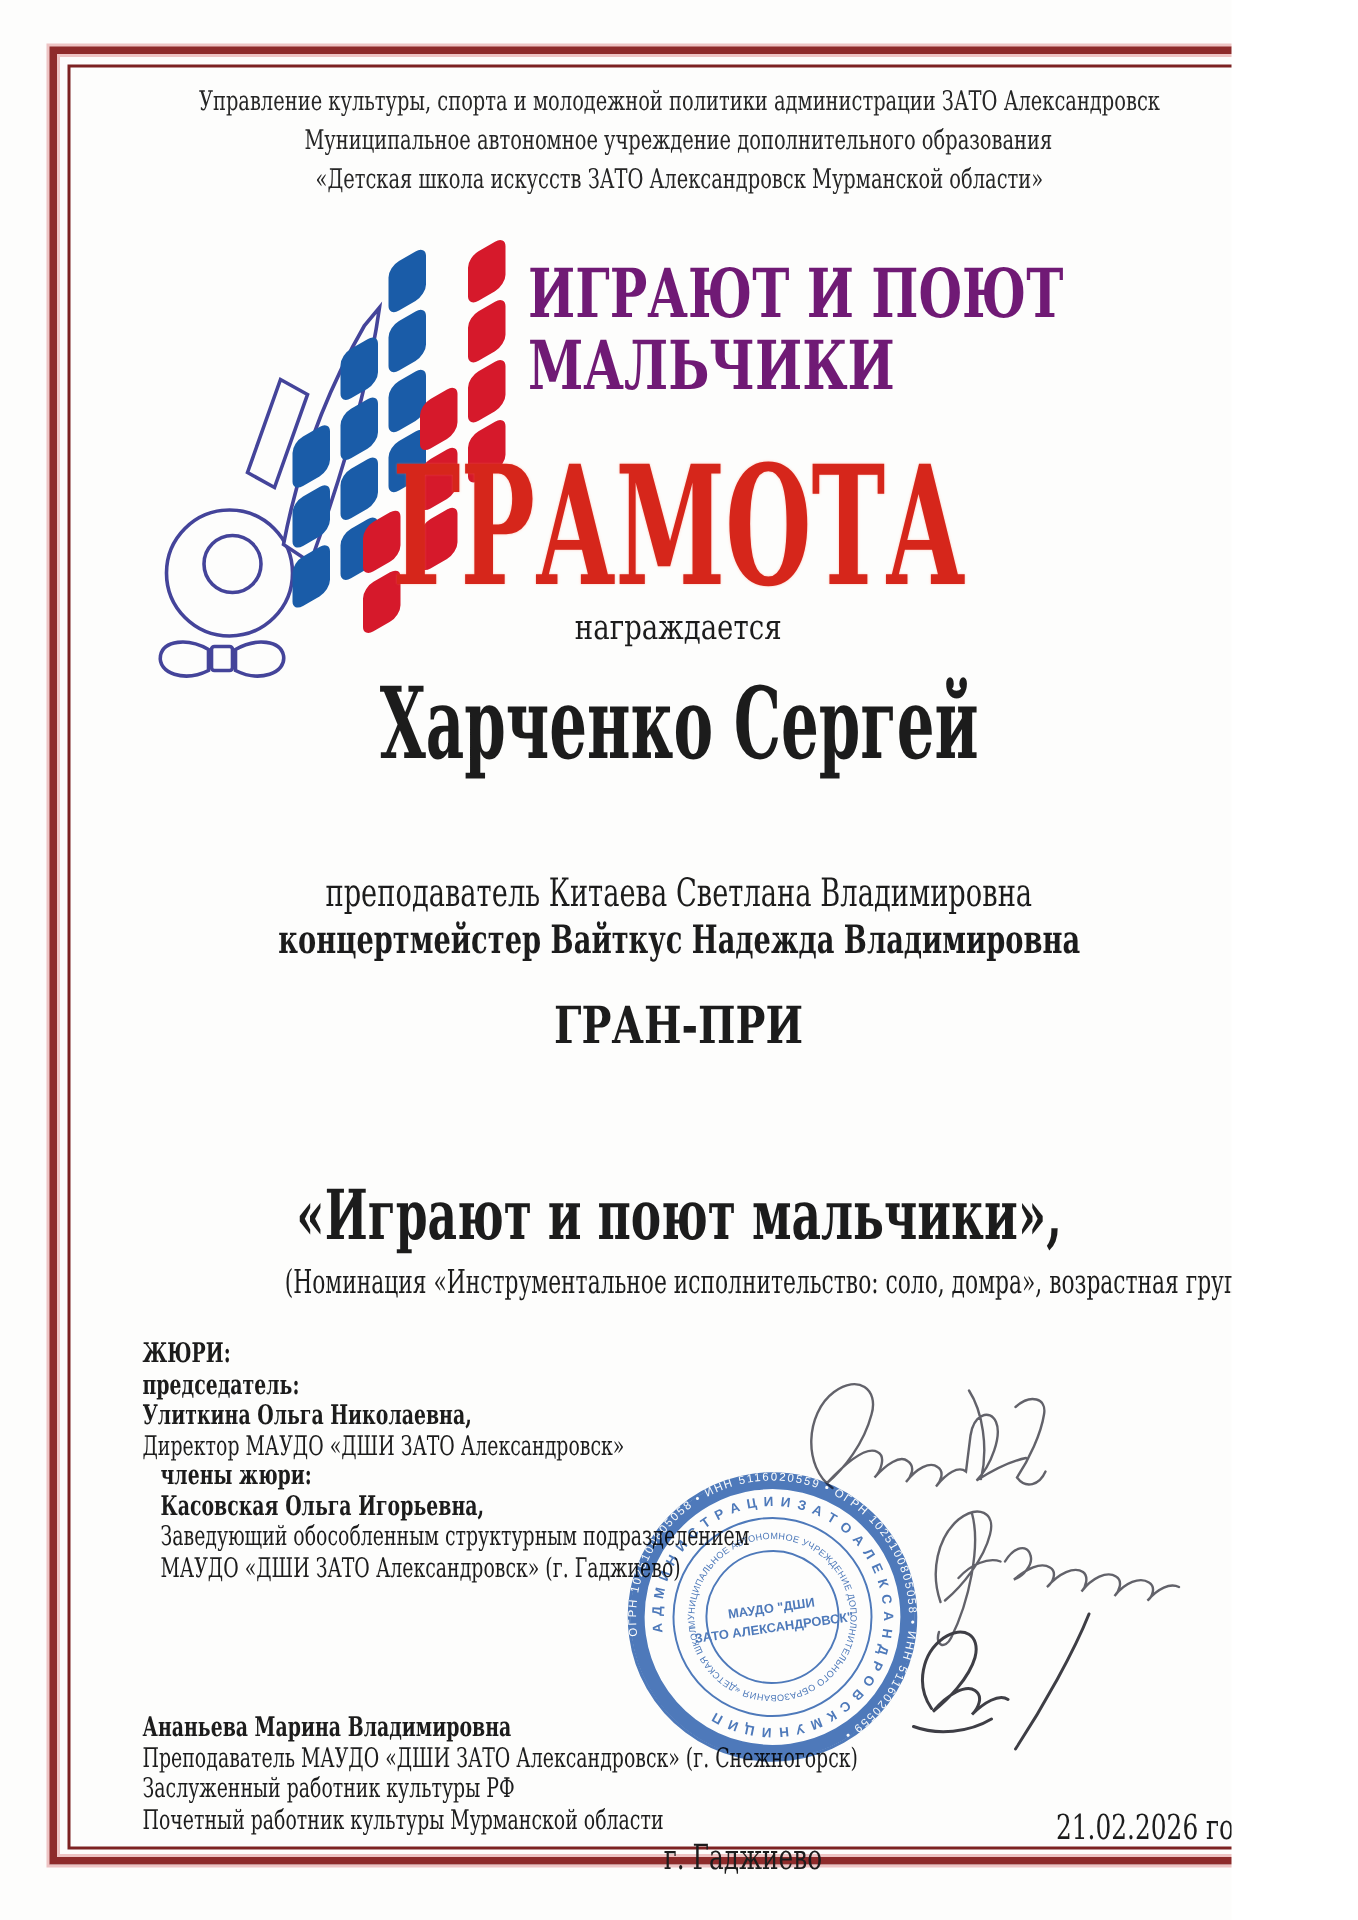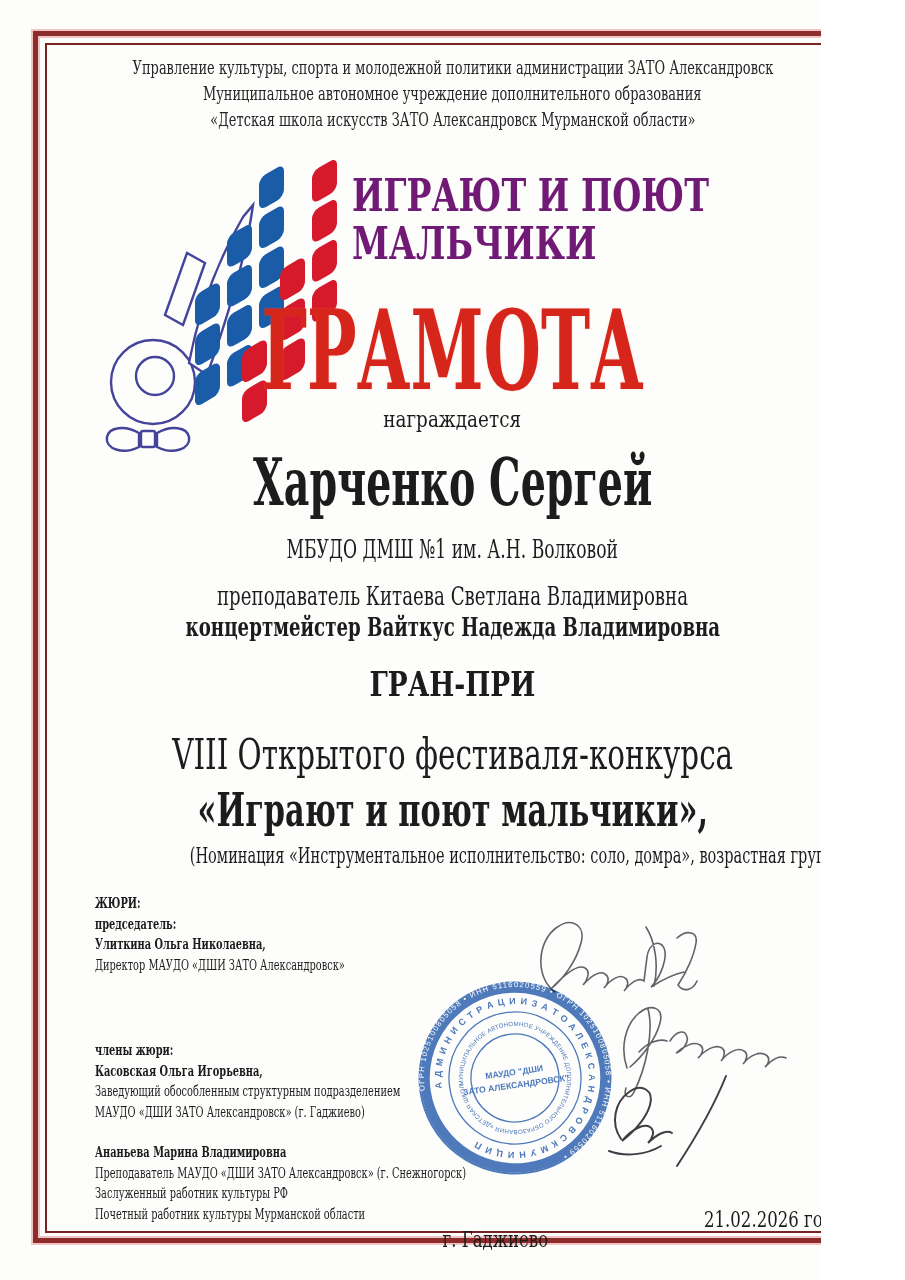--- a/index.html
+++ b/index.html
@@ -32,25 +32,25 @@
   .concert .sq{transform:scaleX(0.70);}
   .award{top:664px;font-size:34px;font-weight:bold;}
   .award .sq{transform:scaleX(0.78);}
   .fest1{top:730px;font-size:42px;}
   .fest1 .sq{transform:scaleX(0.70);}
   .fest2{top:783px;font-size:46px;font-weight:bold;}
   .fest2 .sq{transform:scaleX(0.66);}
   .nomin{top:843px;font-size:22px;}
   .nomin .sq{transform:scaleX(0.66);}
   
-  .jury{position:absolute;left:95px;font-size:14px;line-height:20.5px;white-space:nowrap;}
+  .jury{position:absolute;left:95px;font-size:18px;line-height:20.5px;white-space:nowrap;}
   .jury div{white-space:nowrap;}
   .jury .sq{transform:scaleX(0.70);transform-origin:left center;}
   .jb{font-weight:bold;}
-  .jury1{top:893px;} .jury2{top:1040px;} .jury3{top:1098px;margin-top:44px;}
+  .jury1{top:893px;} .jury2{top:974px;margin-left:12px;} .jury3{top:1098px;margin-top:44px;}
   
   .footer-city{position:absolute;left:395px;top:1206px;width:200px;text-align:center;font-size:23px;margin-top:20px;}
   .footer-date{position:absolute;left:673px;top:1206px;width:200px;text-align:center;font-size:23px;}
   .footer-city .sq,.footer-date .sq{transform:scaleX(0.72);}
   
   .logo-svg{position:absolute;left:95px;top:145px;width:250px;height:330px;}
   .stamp-svg{position:absolute;left:415px;top:978px;width:200px;height:200px;
         mix-blend-mode:multiply;opacity:.92;transform:rotate(-8deg);}
   .sign-svg{position:absolute;left:415px;top:880px;width:390px;height:300px;mix-blend-mode:multiply;}
   .stamp-svg text{font-family:"Liberation Sans","DejaVu Sans",sans-serif;}
@@ -108,25 +108,23 @@
   </svg>
 
   <div class="logo-title">
     <div><span class="sq">ИГРАЮТ И ПОЮТ</span></div>
     <div><span class="sq">МАЛЬЧИКИ</span></div>
   </div>
 
   <div class="cline gramota"><span class="sq">ГРАМОТА</span></div>
   <div class="cline awarded"><span class="sq">награждается</span></div>
   <div class="cline recipient"><span class="sq">Харченко Сергей</span></div>
-  <div class="cline school"><span class="sq">МБУДО ДМШ №1 им. А.Н. Волковой</span></div>
   <div class="cline teacher"><span class="sq">преподаватель Китаева Светлана Владимировна</span></div>
   <div class="cline concert"><span class="sq">концертмейстер Вайткус Надежда Владимировна</span></div>
   <div class="cline award"><span class="sq">ГРАН-ПРИ</span></div>
-  <div class="cline fest1"><span class="sq">VIII Открытого фестиваля-конкурса</span></div>
   <div class="cline fest2"><span class="sq">«Играют и поют мальчики»,</span></div>
   <div class="cline nomin"><span class="sq">(Номинация «Инструментальное исполнительство: соло, домра», возрастная группа 13-15 лет)</span></div>
 
   <div class="jury jury1">
     <div class="jb"><span class="sq">ЖЮРИ:</span></div>
     <div class="jb"><span class="sq">председатель:</span></div>
     <div class="jb"><span class="sq">Улиткина Ольга Николаевна,</span></div>
     <div><span class="sq">Директор МАУДО «ДШИ ЗАТО Александровск»</span></div>
   </div>
   <div class="jury jury2">

